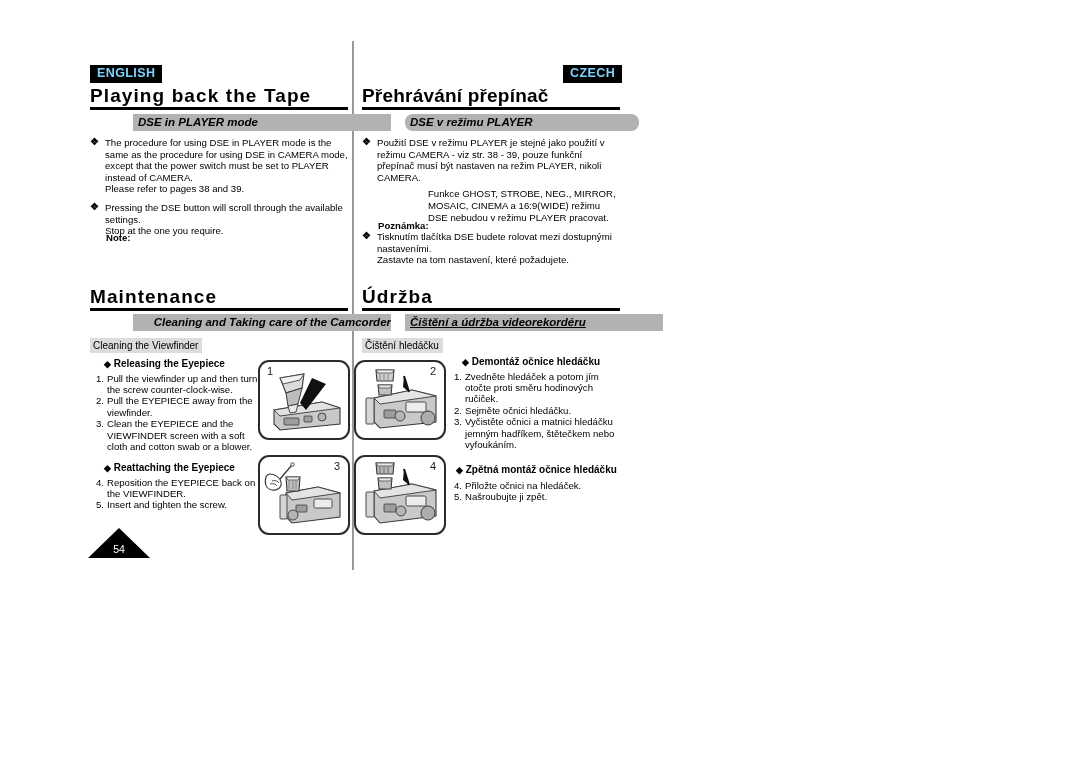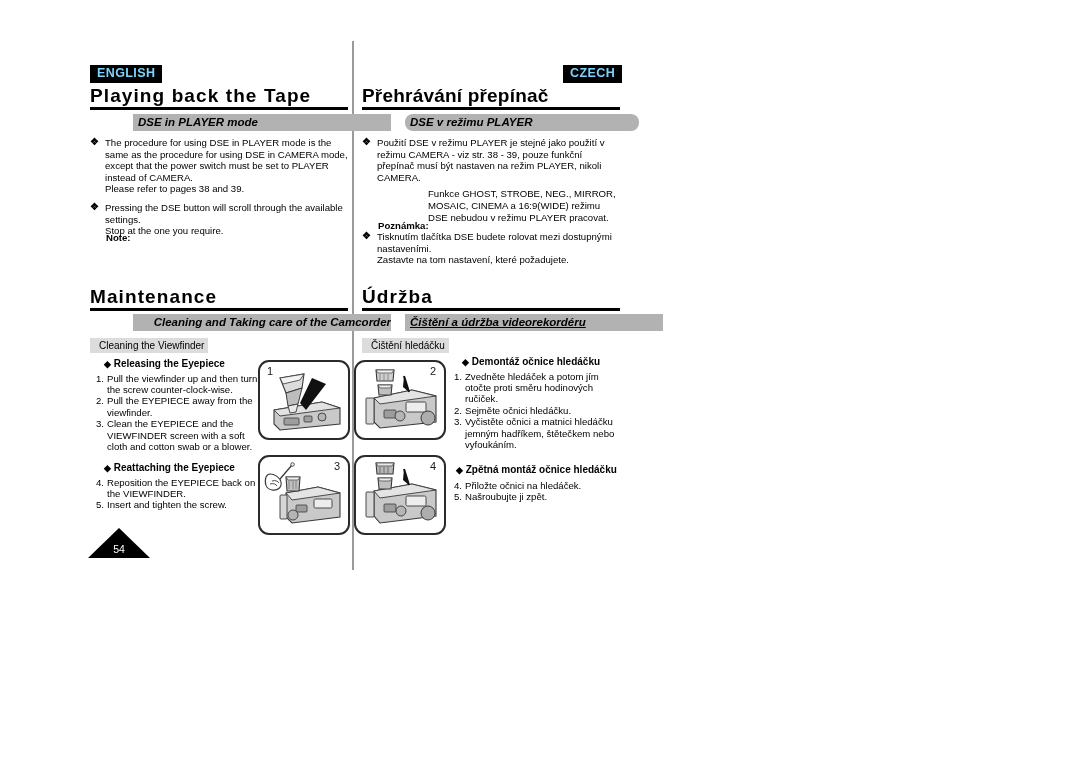--- a/index.html
+++ b/index.html
@@ -100,21 +100,21 @@
   #ch2-title-cz { left: 362px; top: 287px; }
   #rule-en-2 { left: 90px; top: 308px; width: 258px; }
   #rule-cz-2 { left: 362px; top: 308px; width: 258px; }
 
   
   .light-label {
     position: absolute;
     background: #dcdcdc;
     font-size: 10px;
     line-height: 13px;
-    padding: 1px 4px 1px 9px;
+    padding: 1px 4px 1px 3px;
     white-space: nowrap;
   }
   #sub-en { left: 90px; top: 338px; }
   #sub-cz { left: 362px; top: 338px; }
 
   
   .body-block {
     position: absolute;
     font-size: 9.6px;
     line-height: 11.6px;

